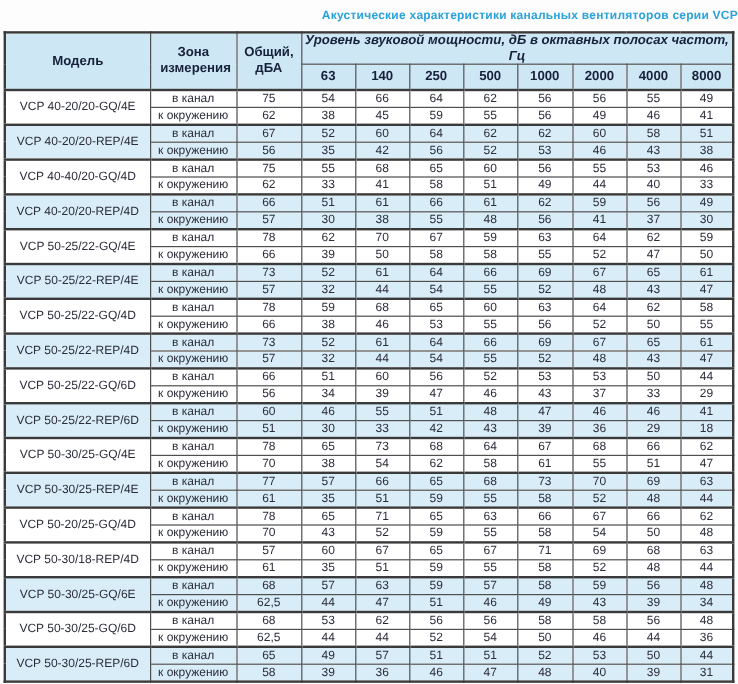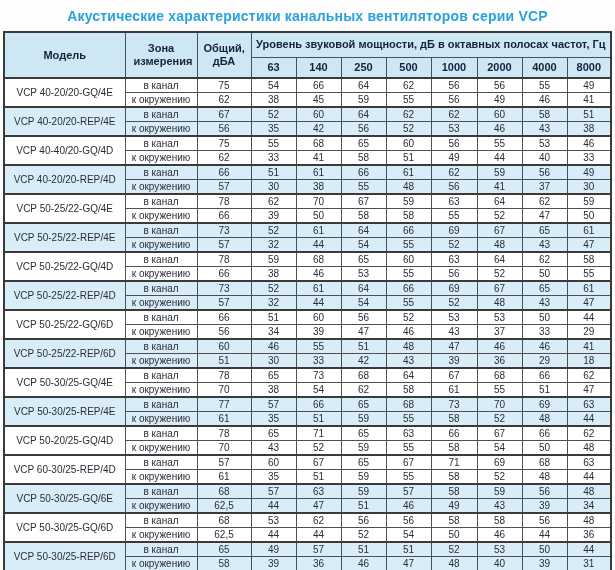--- a/index.html
+++ b/index.html
@@ -4,24 +4,24 @@
 <style>
   * { box-sizing: border-box; }
   html, body {
     margin: 0; padding: 0;
     width: 615px; height: 570px;
     background: #fdfdfd;
     font-family: "Liberation Sans", sans-serif;
     overflow: hidden;
   }
   .page-title {
-    text-align: center;
+    text-align: right;
     color: #29a2db;
     font-weight: bold;
-    font-size: 14px;
+    font-size: 10px;
     letter-spacing: 0.2px;
     padding: 8px 0 7px 0;
   }
   table.acoustic {
     border-collapse: collapse;
     table-layout: fixed;
     width: 609px;
     margin-left: 3px;
     border: 2px solid #3a3a3a;
   }
@@ -34,21 +34,21 @@
     white-space: nowrap;
   }
   thead th {
     background: #cde7f5;
     color: #17213a;
     font-weight: bold;
     font-size: 11px;
     white-space: normal;
     line-height: 1.15;
   }
-  th.group-h { height: 25px; }
+  th.group-h { height: 25px; font-style: italic; }
   tr.freq-row th { height: 21px; }
   tbody td {
     font-size: 10px;
     color: #2b2d39;
     height: 13px;
     line-height: 13px;
     background: #ffffff;
   }
   tbody td.model {
     font-size: 10px;
@@ -414,21 +414,21 @@
         <td>43</td>
         <td>52</td>
         <td>59</td>
         <td>55</td>
         <td>58</td>
         <td>54</td>
         <td>50</td>
         <td>48</td>
       </tr>
       <tr class="group-start">
-        <td class="model" rowspan="2">VCP 60-30/25-REP/4D</td>
+        <td class="model" rowspan="2">VCP 50-30/18-REP/4D</td>
         <td>в канал</td>
         <td>57</td>
         <td>60</td>
         <td>67</td>
         <td>65</td>
         <td>67</td>
         <td>71</td>
         <td>69</td>
         <td>68</td>
         <td>63</td>

